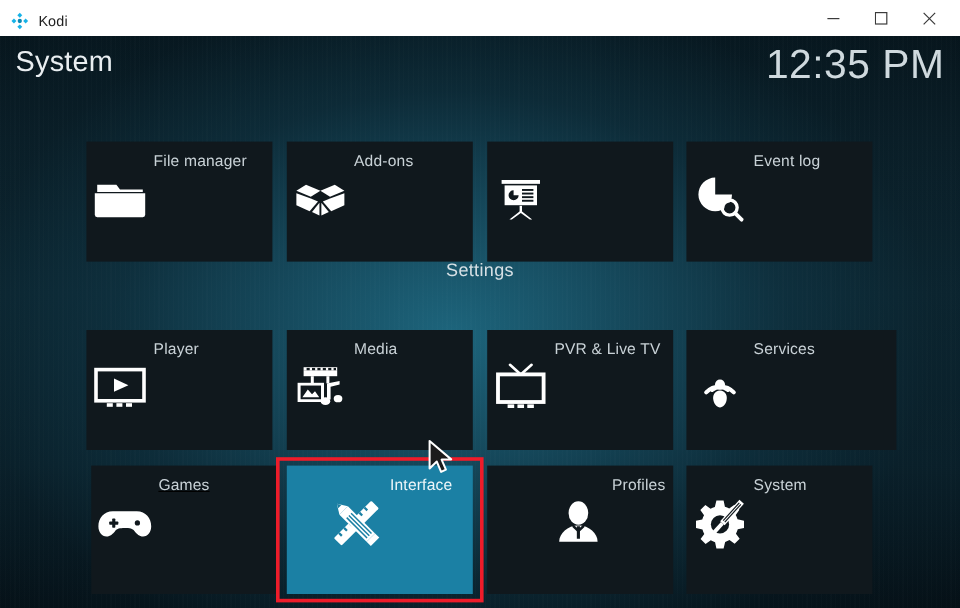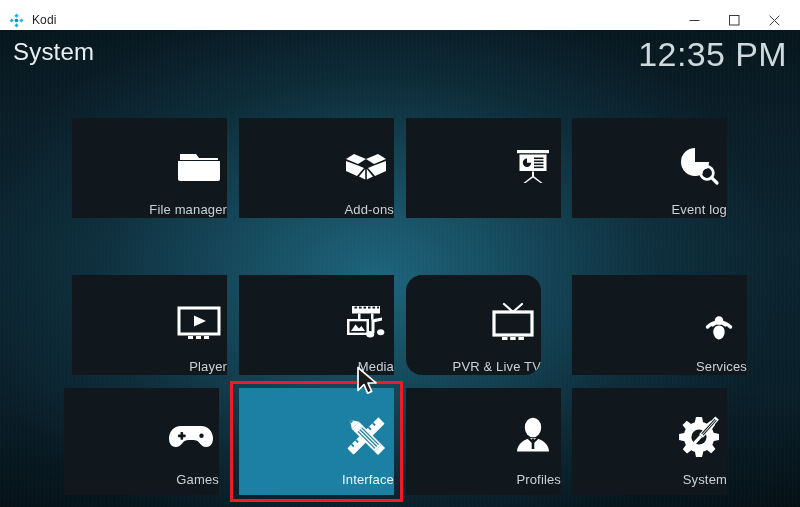--- a/index.html
+++ b/index.html
@@ -11,23 +11,22 @@
     font-family: "Liberation Sans", sans-serif;
     background: #ffffff;
   }
 
   
   .titlebar {
     position: absolute;
     left: 0; top: 0;
     width: 800px; height: 41px;
     background: #ffffff;
-    border-bottom: 1px solid #f9a8d4;
+    border-bottom: 6px solid #f9a8d4;
     display: flex;
-    align-items: center;
   }
   .titlebar-left {
     display: flex;
     align-items: center;
     gap: 8px;
     padding-left: 9px;
   }
   .kodi-logo { width: 15px; height: 15px; display: block; }
   .titlebar-title {
     font-size: 12px;
@@ -99,22 +98,21 @@
     font-weight: 300;
     color: #cfd9de;
     letter-spacing: .4px;
   }
 
   
   .tile {
     position: absolute;
     background: #10181d;
     display: flex;
-    flex-direction: column;
-    align-items: flex-end;
+    align-items: flex-start;
     justify-content: flex-start;
     cursor: default;
     overflow: hidden;
   }
   .tile-icon {
     margin-top: 20px;
     width: 56px; height: 56px;
     display: flex; align-items: center; justify-content: center;
   }
   .tile-icon svg { display: block; width: 100%; height: 100%; }
@@ -202,20 +200,21 @@
   </div>
 </div>
 
 <div class="kodi">
 
   <div class="kodi-header">
     <div class="kodi-heading">System</div>
     <div class="kodi-clock">12:35 PM</div>
   </div>
 
+  <div class="section-label" style="left:0; top:187px; width:800px; text-align:center;">Settings</div>
 
   <div class="tile" style="left:72px;  top:88px;  width:155px; height:100px;">
     <span class="tile-icon">
       <svg viewBox="0 0 56 56" aria-hidden="true">
         <path fill="#ffffff" d="M9 16 h16 l3 4 h19 v2 H9 z"></path>
         <path fill="#ffffff" d="M7 23 h42 v18 a2 2 0 0 1 -2 2 H9 a2 2 0 0 1 -2 -2 z"></path>
       </svg>
     </span>
     <span class="tile-label">File manager</span>
   </div>
@@ -308,21 +307,21 @@
         <g fill="#ffffff">
           <path d="M33.5 24.5 L44 22.5 L44 25.5 L36.5 27.2 L36.5 38 L33.5 38 Z"></path>
           <ellipse cx="32.2" cy="39.3" rx="4" ry="3.3"></ellipse>
           <ellipse cx="42.7" cy="37.2" rx="3.6" ry="3"></ellipse>
         </g>
       </svg>
     </span>
     <span class="tile-label">Media</span>
   </div>
 
-  <div class="tile" style="left:406px; top:245px; width:135px; height:100px;border-radius:16px;">
+  <div class="tile" style="left:406px; top:245px; width:155px; height:100px;">
     <span class="tile-icon">
       <svg viewBox="0 0 56 56" aria-hidden="true">
         <path d="M28 17 L19 9 M28 17 L37 9" stroke="#ffffff" stroke-width="2.2" fill="none" stroke-linecap="round"></path>
         <rect x="9" y="17" width="38" height="23" fill="none" stroke="#ffffff" stroke-width="3.2"></rect>
         <g fill="#ffffff">
           <rect x="17" y="42" width="5.5" height="3"></rect>
           <rect x="25.2" y="42" width="5.5" height="3"></rect>
           <rect x="33.4" y="42" width="5.5" height="3"></rect>
         </g>
       </svg>
@@ -337,21 +336,21 @@
           <path d="M16.5 32 A16 16 0 0 1 39.5 32" stroke-width="3.4"></path>
           <path d="M21.5 30 A10.5 10.5 0 0 1 34.5 30" stroke-width="3.2"></path>
         </g>
         <circle cx="28" cy="25.5" r="4.2" fill="#ffffff"></circle>
         <path fill="#ffffff" d="M28 30.5 c4.4 0 6.6 4.3 5.4 8.5 c-0.9 3.2 -2.9 5.5 -5.4 5.5 s-4.5 -2.3 -5.4 -5.5 c-1.2 -4.2 1 -8.5 5.4 -8.5 z"></path>
       </svg>
     </span>
     <span class="tile-label">Services</span>
   </div>
 
-  <div class="tile" style="left:64px;  top:358px; width:155px; height:107px;">
+  <div class="tile" style="left:76px;  top:358px; width:155px; height:107px;text-decoration:underline;">
     <span class="tile-icon">
       <svg viewBox="0 0 56 56" aria-hidden="true">
         <path fill="#ffffff" d="M18 18 h20 c7.5 0 12 6 12 12.5 c0 5 -2.8 8.5 -6.8 8.5 c-3.2 0 -5 -2 -7.2 -4.6 c-1.6 -1.9 -3.6 -2.4 -8 -2.4 s-6.4 0.5 -8 2.4 C17.8 37 16 39 12.8 39 C8.8 39 6 35.5 6 30.5 C6 24 10.5 18 18 18 z"></path>
         <g fill="#10181d">
           <rect x="15" y="26.6" width="7.6" height="2.6" rx="0.6"></rect>
           <rect x="17.5" y="24.1" width="2.6" height="7.6" rx="0.6"></rect>
           <circle cx="38.5" cy="27.8" r="2.2"></circle>
         </g>
       </svg>
     </span>
@@ -383,21 +382,21 @@
           </g>
           <path d="M13 23 L5 28 L13 33 Z" fill="#ffffff"></path>
           <path d="M8.4 26.1 L5 28 L8.4 29.9 Z" fill="#1b80a4"></path>
           <rect x="45" y="23" width="5" height="10" fill="#ffffff"></rect>
         </g>
       </svg>
     </span>
     <span class="tile-label">Interface</span>
   </div>
 
-  <div class="tile" style="left:406px; top:358px; width:155px; height:107px;">
+  <div class="tile" style="left:406px; top:358px; width:155px; height:107px;padding-left:48px;">
     <span class="tile-icon">
       <svg viewBox="0 0 56 56" aria-hidden="true">
         <g fill="#ffffff">
           <ellipse cx="28" cy="19.5" rx="8.2" ry="9.8"></ellipse>
           <path d="M28 30 c9 0 16 6.5 16 13.5 H12 C12 36.5 19 30 28 30 z"></path>
         </g>
         <path d="M28 30.5 L28 41" stroke="#10181d" stroke-width="2.6" fill="none"></path>
         <path d="M23.5 30.2 L28 34.5 L32.5 30.2" stroke="#10181d" stroke-width="2.2" fill="none"></path>
       </svg>
     </span>

